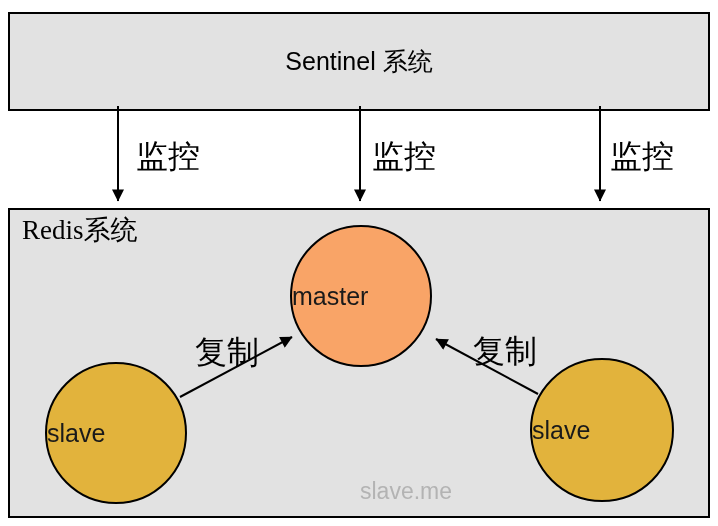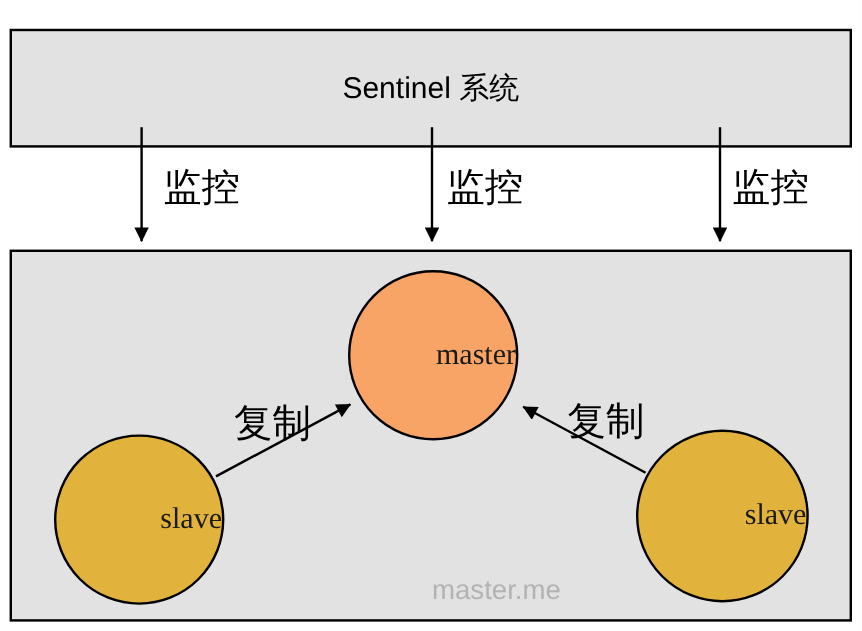--- a/index.html
+++ b/index.html
@@ -16,21 +16,21 @@
     font-family: "Liberation Sans", sans-serif;
   }
   .box {
     position: absolute;
     box-sizing: border-box;
     border: 2px solid #000000;
     background: #e2e2e2;
   }
   .sentinel-box {
     left: 8px;
-    top: 24px;
+    top: 12px;
     width: 702px;
     height: 99px;
     display: flex;
     align-items: center;
     justify-content: center;
   }
   .sentinel-label {
     font-size: 25px;
     color: #000000;
     font-family: "Liberation Sans", sans-serif;
@@ -61,24 +61,24 @@
   .monitor-label-3 { left: 610px; top: 135px; }
   .replicate-label-left  { left: 195px; top: 331px; }
   .replicate-label-right { left: 473px; top: 330px; }
   .node {
     position: absolute;
     box-sizing: border-box;
     border: 2px solid #000000;
     border-radius: 50%;
     display: flex;
     align-items: center;
-    justify-content: flex-end;
+    justify-content: flex-start;
     font-size: 25px;
     color: #1a1a1a;
-    font-family: Liberation Serif, serif;
+    font-family: Liberation Sans, sans-serif;
   }
   .node-master {
     left: 290px;
     top: 225px;
     width: 142px;
     height: 142px;
   }
   .node-slave-left {
     left: 45px;
     top: 362px;
@@ -111,20 +111,21 @@
 </head>
 <body>
 
 <div class="canvas">
 
   <div class="box sentinel-box" style="background-color: rgb(226, 226, 226);">
     <span class="sentinel-label">Sentinel 系统</span>
   </div>
 
   <div class="box redis-box" style="background-color: rgb(226, 226, 226);"></div>
+  <span class="redis-label">Redis系统</span>
 
   <svg class="arrow-layer" width="718" height="526" viewBox="0 0 718 526" xmlns="http://www.w3.org/2000/svg">
     <defs>
       <marker id="arrowhead" viewBox="0 0 10 10" refX="9.5" refY="5" markerWidth="8" markerHeight="6" orient="auto-start-reverse">
         <path d="M0,0 L10,5 L0,10 Z" fill="#000000"></path>
       </marker>
     </defs>
     <line x1="118" y1="106" x2="118" y2="201" stroke="#000000" stroke-width="2" marker-end="url(#arrowhead)"></line>
     <line x1="360" y1="106" x2="360" y2="201" stroke="#000000" stroke-width="2" marker-end="url(#arrowhead)"></line>
     <line x1="600" y1="106" x2="600" y2="201" stroke="#000000" stroke-width="2" marker-end="url(#arrowhead)"></line>
@@ -144,15 +145,15 @@
   </div>
 
   <div class="node node-slave-left" style="background-color: rgb(226, 179, 60);">
     <span>slave</span>
   </div>
 
   <div class="node node-slave-right" style="background-color: rgb(226, 179, 60);">
     <span>slave</span>
   </div>
 
-  <span class="watermark">master.me</span>
+  <span class="watermark">slave.me</span>
 
 </div>
 
 </body></html>

